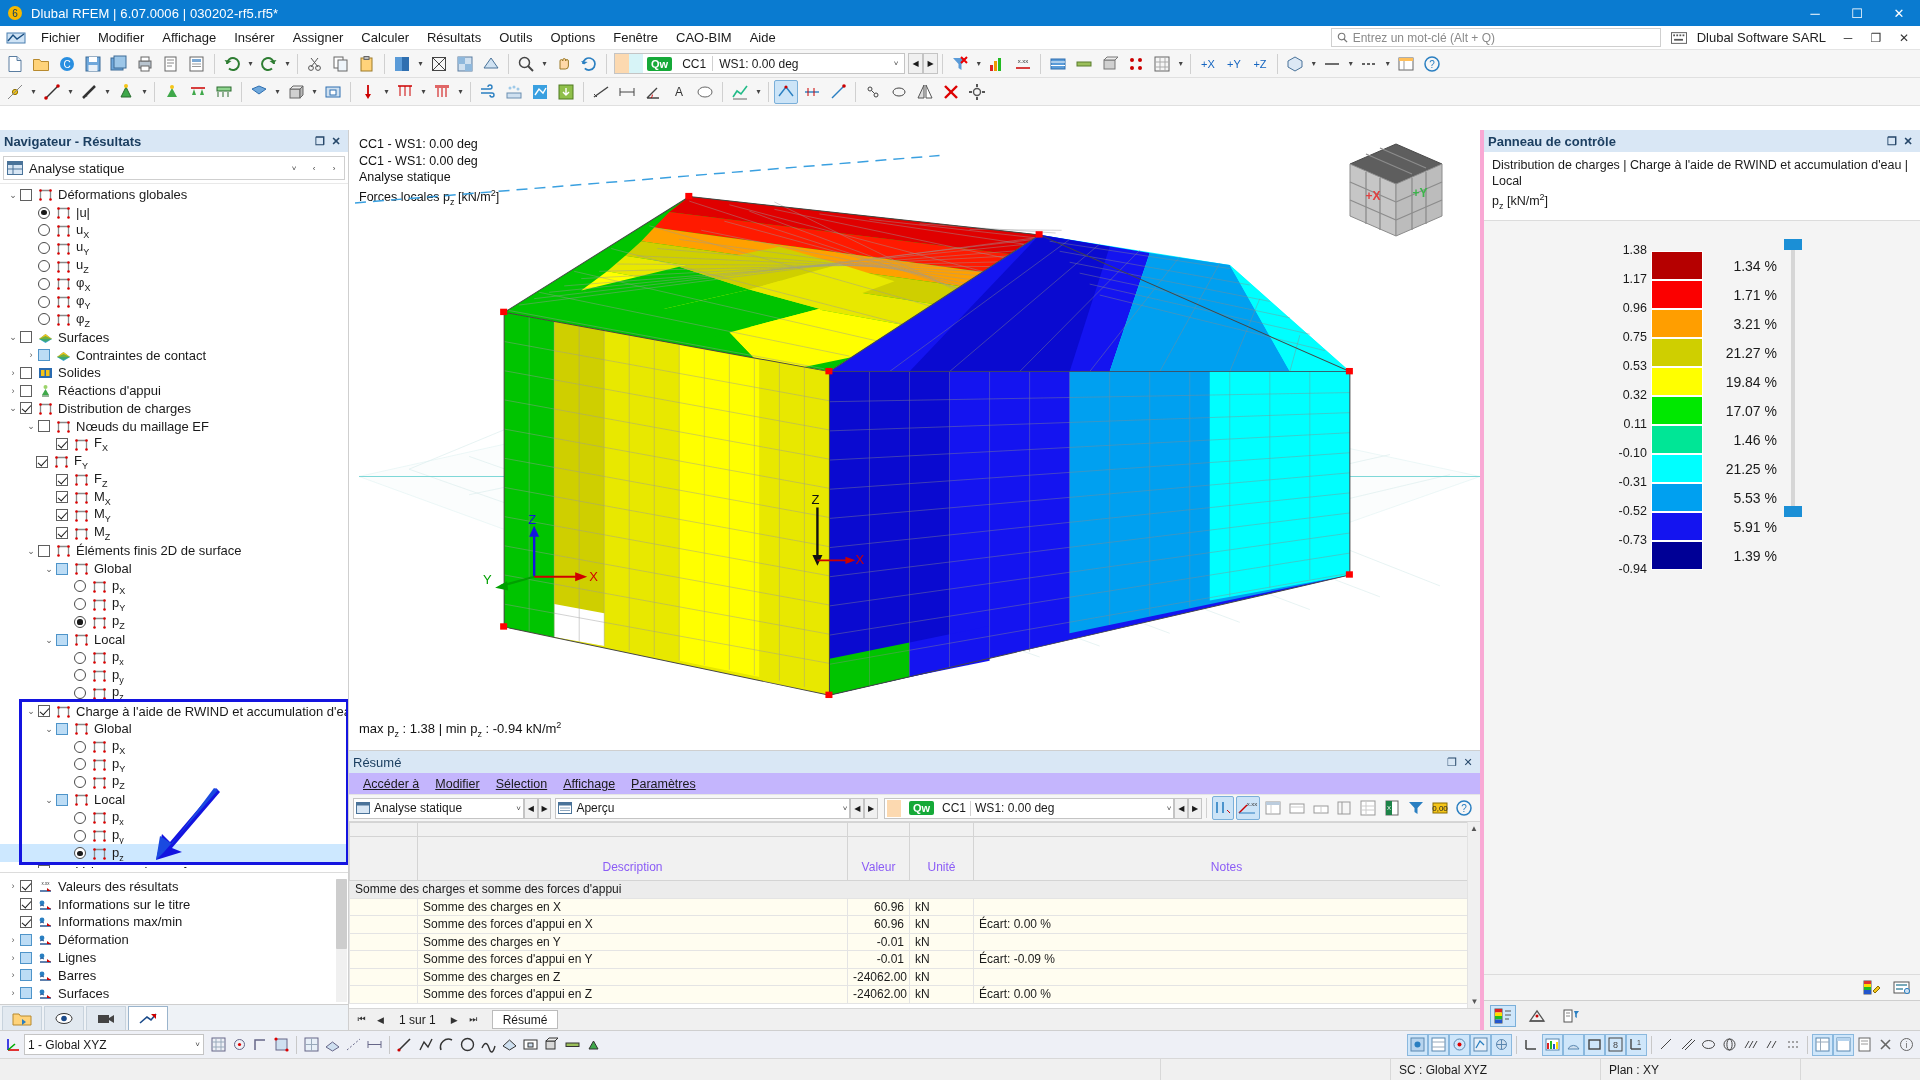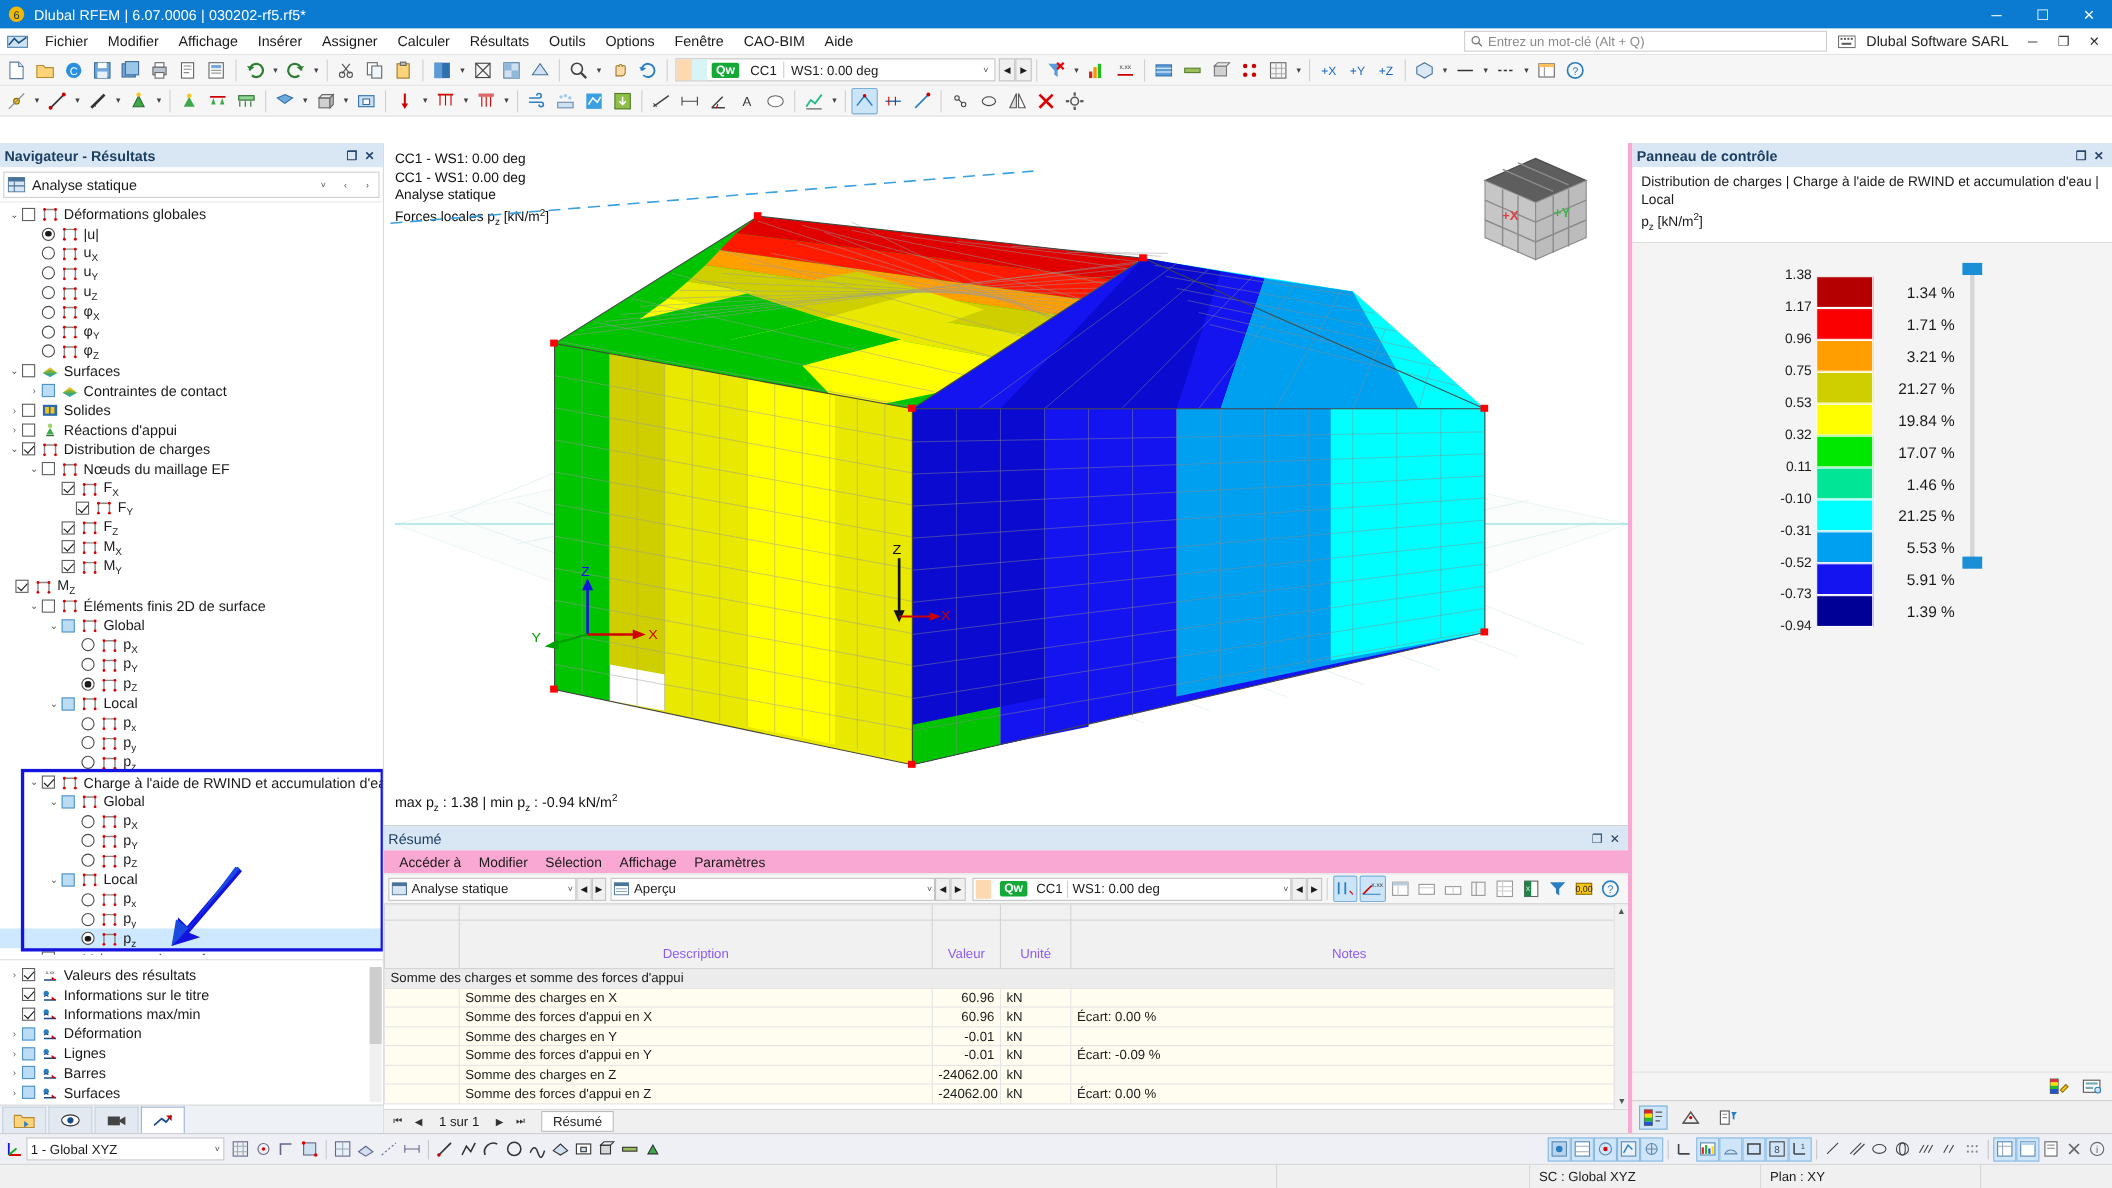--- a/index.html
+++ b/index.html
@@ -188,22 +188,22 @@
     height:280px; flex:0 0 280px; display:flex; flex-direction:column;
     border-top:1px solid #cfcfcf; background:#fff;
   }
   .bp-head {
     height:22px; background:#d9e7f5; display:flex; align-items:center; padding:0 4px;
     font-size:13px; color:#1c3f61; flex:0 0 22px;
   }
   .bp-head .bh-t { flex:1; }
   .bp-head .bh-b { width:16px; text-align:center; font-size:11px; color:#27486a; }
   .bp-menu {
-    height:21px; background:#f9a8d4; display:flex; align-items:center; padding-left:6px;
-    font-size:12.5px; flex:0 0 21px;
+    height:21px; background:#c4b5fd; display:flex; align-items:center; padding-left:6px;
+    font-size:12.5px; flex:0 0 21px;text-decoration:underline;
   }
   .bp-menu .bmi { padding:2px 8px; }
   .bp-tools {
     height:28px; background:#f6f6f6; border-top:1px solid #e5e5e5; border-bottom:1px solid #d6d6d6;
     display:flex; align-items:center; padding:0 4px; flex:0 0 28px; gap:0;
   }
   .bcombo {
     height:21px; border:1px solid #c4c4c4; background:#fff; display:flex; align-items:center;
     font-size:12px; padding:0 2px; gap:4px;
   }
@@ -1013,21 +1013,21 @@
                 <svg width="15" height="13" viewBox="0 0 15 13">
                   <path d="M2.5 11.5 L2.5 2.5 L12.5 2.5 L12.5 11.5" fill="none" stroke="#8a8a8a" stroke-width="1.3"></path>
                   <circle cx="2.5" cy="2.5" r="1.3" fill="#d00"></circle>
                   <circle cx="12.5" cy="2.5" r="1.3" fill="#d00"></circle>
                   <circle cx="2.5" cy="11.5" r="1.3" fill="#d00"></circle>
                   <circle cx="12.5" cy="11.5" r="1.3" fill="#d00"></circle>
                 </svg>
               </span>
               <span class="tlab">F<sub>X</sub></span>
             </div>
-            <div class="trow" style="padding-left:55px">
+            <div class="trow" style="padding-left:22px">
               <span class="exp"></span>
               <span class="chk on "></span>
               <span class="tico">
                 <svg width="15" height="13" viewBox="0 0 15 13">
                   <path d="M2.5 11.5 L2.5 2.5 L12.5 2.5 L12.5 11.5" fill="none" stroke="#8a8a8a" stroke-width="1.3"></path>
                   <circle cx="2.5" cy="2.5" r="1.3" fill="#d00"></circle>
                   <circle cx="12.5" cy="2.5" r="1.3" fill="#d00"></circle>
                   <circle cx="2.5" cy="11.5" r="1.3" fill="#d00"></circle>
                   <circle cx="12.5" cy="11.5" r="1.3" fill="#d00"></circle>
                 </svg>
@@ -1069,21 +1069,21 @@
                 <svg width="15" height="13" viewBox="0 0 15 13">
                   <path d="M2.5 11.5 L2.5 2.5 L12.5 2.5 L12.5 11.5" fill="none" stroke="#8a8a8a" stroke-width="1.3"></path>
                   <circle cx="2.5" cy="2.5" r="1.3" fill="#d00"></circle>
                   <circle cx="12.5" cy="2.5" r="1.3" fill="#d00"></circle>
                   <circle cx="2.5" cy="11.5" r="1.3" fill="#d00"></circle>
                   <circle cx="12.5" cy="11.5" r="1.3" fill="#d00"></circle>
                 </svg>
               </span>
               <span class="tlab">M<sub>Y</sub></span>
             </div>
-            <div class="trow" style="">
+            <div class="trow" style="padding-left:42px">
               <span class="exp"></span>
               <span class="chk on "></span>
               <span class="tico">
                 <svg width="15" height="13" viewBox="0 0 15 13">
                   <path d="M2.5 11.5 L2.5 2.5 L12.5 2.5 L12.5 11.5" fill="none" stroke="#8a8a8a" stroke-width="1.3"></path>
                   <circle cx="2.5" cy="2.5" r="1.3" fill="#d00"></circle>
                   <circle cx="12.5" cy="2.5" r="1.3" fill="#d00"></circle>
                   <circle cx="2.5" cy="11.5" r="1.3" fill="#d00"></circle>
                   <circle cx="12.5" cy="11.5" r="1.3" fill="#d00"></circle>
                 </svg>

